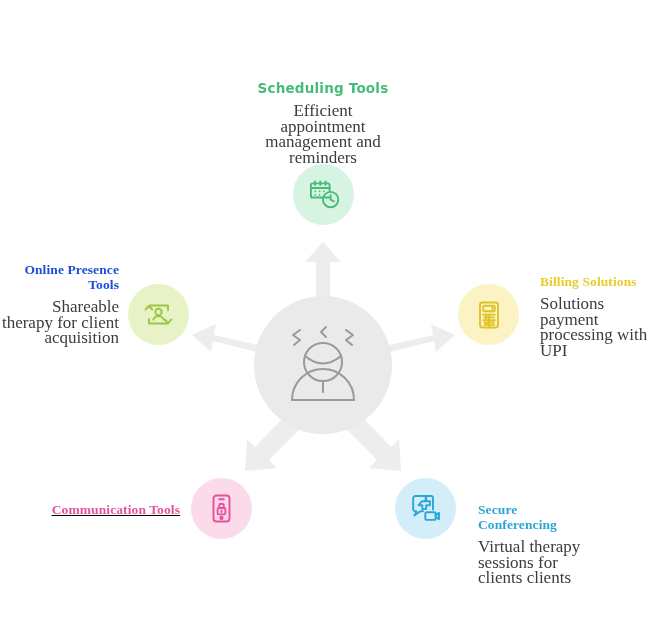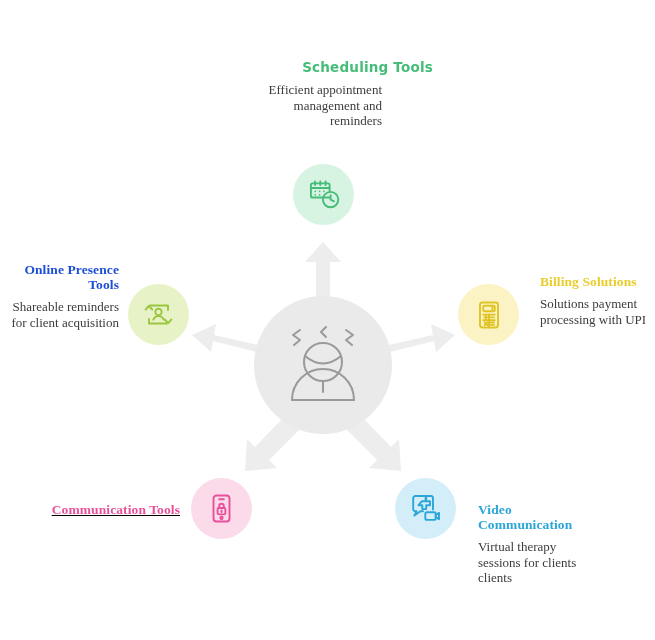--- a/index.html
+++ b/index.html
@@ -35,27 +35,27 @@
     margin:0 0 7px 0;
   }
   .node-title.rounded{
     font-family:"DejaVu Sans", sans-serif;
     font-weight:bold;
     font-size:13.5px;
     letter-spacing:.2px;
   }
   .node-desc{
     font-family:"Liberation Serif", serif;
-    font-size:13px;
+    font-size:17px;
     line-height:15.5px;
     color:#3c3c3c;
     margin:0;
   }
 
-  .ta-c{text-align:right;}
+  .ta-c{text-align:center;margin-top:21px;}
   .ta-l{text-align:left;}
   .ta-r{text-align:right;}
 
   
   #n-scheduling-text{left:213px;top:60px;width:220px;}
   #n-online-text{left:0px;top:262px;width:119px;}
   #n-billing-text{left:540px;top:274px;width:115px;}
   #n-communication-text{left:40px;top:502px;width:140px;text-decoration:underline;}
   #n-video-text{left:478px;top:502px;width:115px;}
 
@@ -127,21 +127,21 @@
       <polyline points="8,7.5 26,7.5 26,12"></polyline>
       <polyline points="25,25.5 7,25.5 7,21"></polyline>
       <polyline points="3.6,11.5 6.9,7.8 10.2,11.5"></polyline>
       <polyline points="22.8,21.5 26.1,25.2 29.4,21.5"></polyline>
       <circle cx="16.5" cy="14" r="3.2"></circle>
       <path d="M11.3 21.6 a5.6 5.6 0 0 1 10.4 0"></path>
     </svg>
   </div>
   <div class="node-text ta-r" id="n-online-text">
     <p class="node-title" style="color:#1d4ed8;">Online Presence Tools</p>
-    <p class="node-desc">Shareable reminders for client acquisition</p>
+    <p class="node-desc">Shareable therapy for client acquisition</p>
   </div>
 
   <div class="bubble" id="b-billing" style="background:#fbf3c3;">
     <svg width="32" height="32" viewBox="0 0 32 32" fill="none" stroke="#e0c325" stroke-width="1.9" stroke-linecap="round" stroke-linejoin="round">
       <rect x="7" y="3.5" width="18" height="25" rx="2.4"></rect>
       <rect x="10.2" y="6.8" width="11.6" height="5.4" rx="1.3"></rect>
       <line x1="19.4" y1="8.3" x2="19.4" y2="10.7"></line>
       <line x1="10.2" y1="15.6" x2="21.8" y2="15.6"></line>
       <line x1="10.2" y1="21.2" x2="21.8" y2="21.2"></line>
       <line x1="16" y1="15.6" x2="16" y2="28.5"></line>
@@ -179,17 +179,17 @@
 
   <div class="bubble" id="b-video" style="background:#d4eef9;">
     <svg width="33" height="33" viewBox="0 0 33 33" fill="none" stroke="#2ba6d8" stroke-width="1.9" stroke-linecap="round" stroke-linejoin="round">
       <path d="M24 17.5 V6.2 a2.2 2.2 0 0 0 -2.2 -2.2 H6.4 a2.2 2.2 0 0 0 -2.2 2.2 V17 a2.2 2.2 0 0 0 2.2 2.2 H7.6 L5.3 23.6 L11.5 19.2 H14"></path>
       <path d="M12.2 8.9 h3.8 V5.6 h0 a0.6 0.6 0 0 1 0.6 -0.6 h0 V8.9 h3.8 v3.9 h-3.8 v3.9 h-3.9 v-3.9 h-3.8 z" transform="translate(0.6,0.4) scale(1)"></path>
       <rect x="16.3" y="20.3" width="10.4" height="7.6" rx="1.6"></rect>
       <path d="M26.7 23.1 L30 20.9 V27.3 L26.7 25.1 Z"></path>
     </svg>
   </div>
   <div class="node-text ta-l" id="n-video-text">
-    <p class="node-title" style="color:#2ba6d8;">Video Communication</p>
+    <p class="node-title" style="color:#2ba6d8;">Secure Conferencing</p>
     <p class="node-desc">Virtual therapy sessions for clients clients</p>
   </div>
 
 </div>
 
 </body></html>

